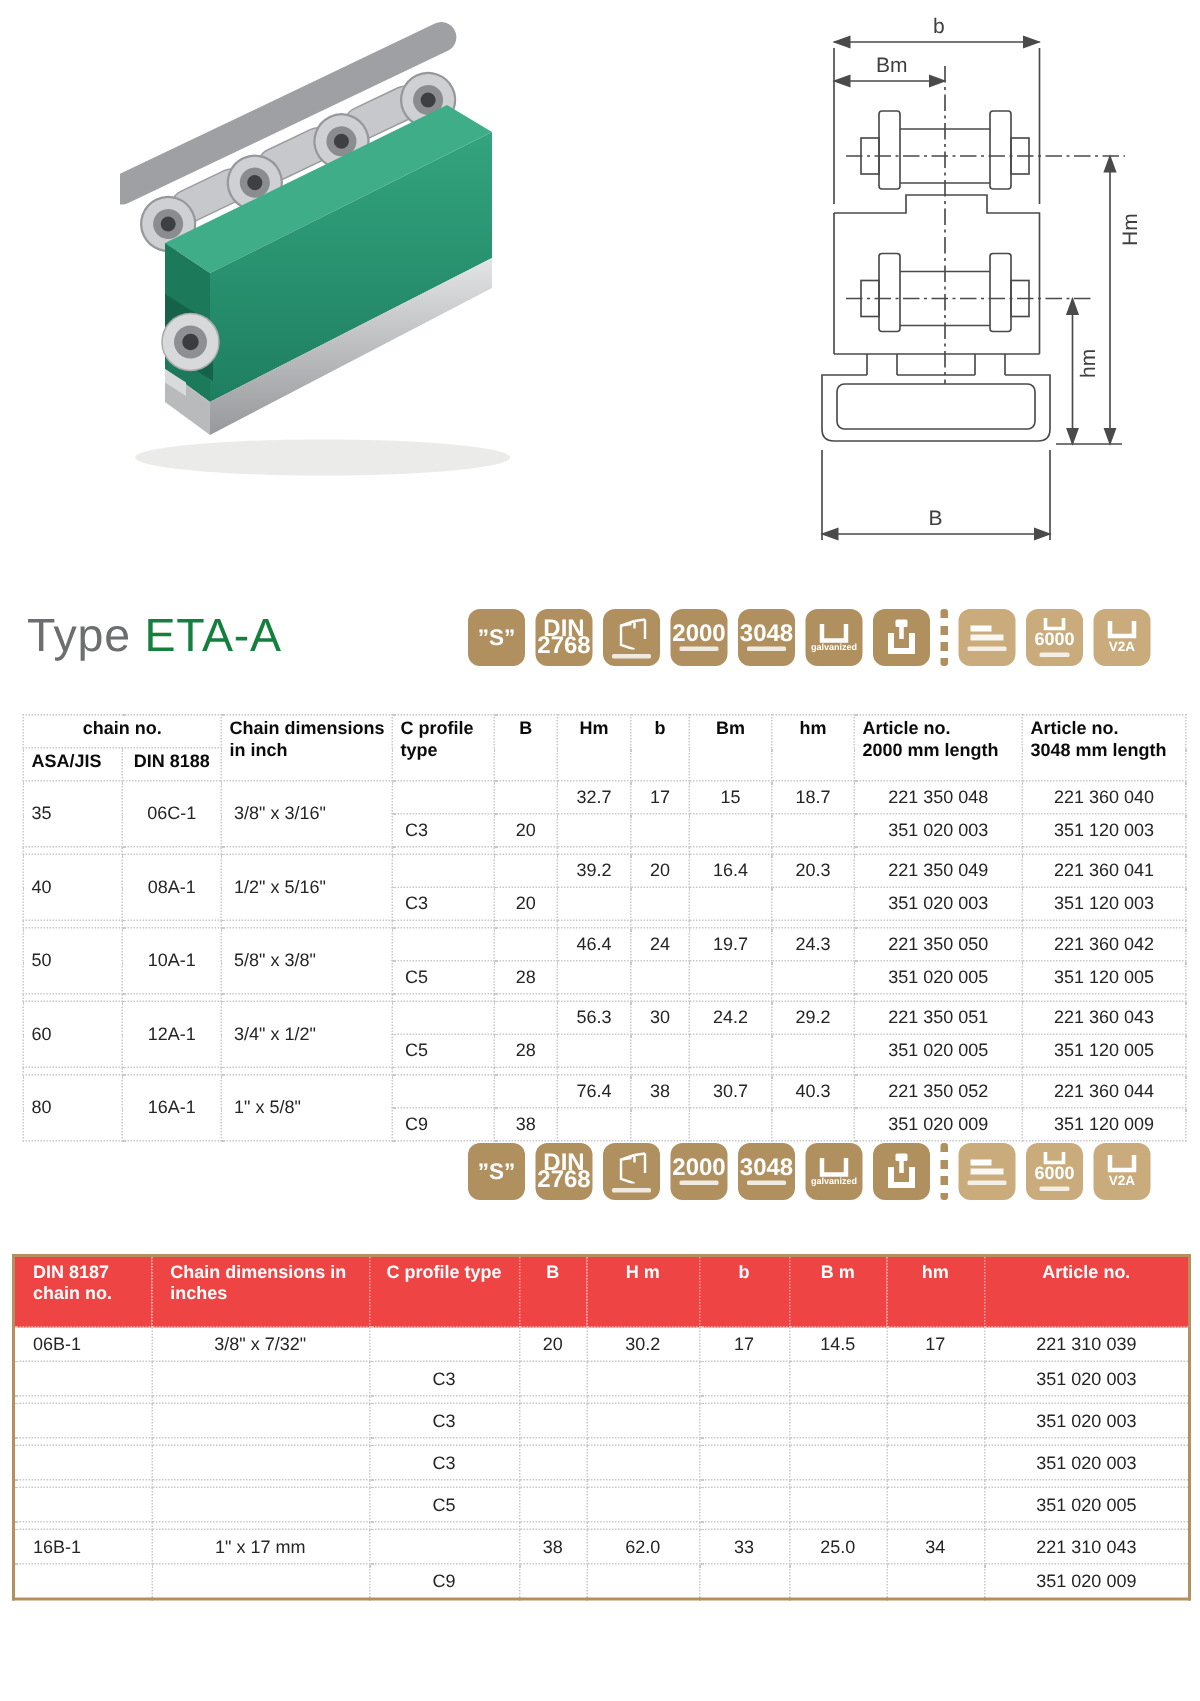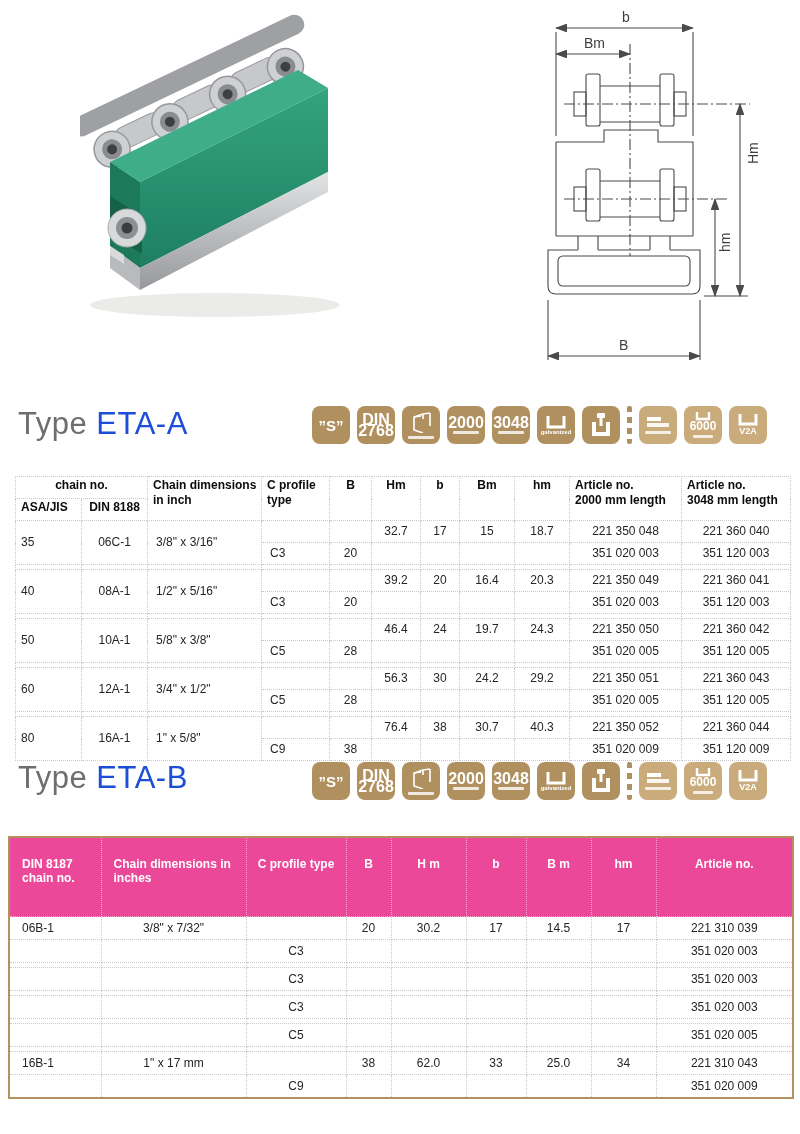--- a/index.html
+++ b/index.html
@@ -6,21 +6,21 @@
   body{width:800px;height:1134px;font-family:"Liberation Sans",sans-serif;color:#222;}
   .page{position:relative;width:800px;height:1134px;overflow:hidden;background:#fff;}
 
   
   .photo{position:absolute;left:80px;top:0;width:280px;height:330px;}
   .diagram{position:absolute;left:478px;top:4px;width:322px;height:372px;}
   .diagram text{font-size:14px;fill:#3f3f3f;font-family:"Liberation Sans",sans-serif;}
 
   
   .type-title{position:absolute;left:18px;font-size:31px;font-weight:400;letter-spacing:.5px;color:#6d6e70;}
-  .type-title .tname{color:#1d4ed8;}
+  .type-title .tname{color:#15803d;}
   .title-a{top:406px;}
   .title-b{top:760px;}
 
   
   .icon-slot{position:absolute;left:312px;width:486px;}
   .icons-a{top:406px;}
   .icons-b{top:762px;}
   .icon-row{display:flex;align-items:flex-start;gap:7px;}
   .badge{width:38px;height:38px;border-radius:8px;background:#b1905f;color:#fff;
          display:flex;flex-direction:column;align-items:center;justify-content:center;
@@ -44,22 +44,22 @@
               color:#252525;vertical-align:middle;}
   #table-a thead td{font-weight:bold;color:#0b0b0b;vertical-align:top;}
   #table-a td.ctr{text-align:center;}
   #table-a td.al{text-align:left;padding-left:5px;margin-top:48px;}
   #table-a td.pl8{padding-left:8px;}
   #table-a tr.sp td{height:4px;padding:0;}
 
   
   .table-b{position:absolute;left:8px;top:836px;}
   #table-b{width:784px;font-size:12px;border:2px solid #b3905e;}
-  #table-b thead td{background:#ec4899;color:#fff;font-weight:bold;
-       border:1px dotted rgba(255,255,255,.5);padding:19px 4px;vertical-align:top;height:40px;}
+  #table-b thead td{background:#ef4444;color:#fff;font-weight:bold;
+       border:1px dotted rgba(255,255,255,.5);padding:3px 4px;vertical-align:top;height:40px;}
   #table-b tbody td{border:1px dotted #c9c9c9;padding:1px 3px;height:20px;line-height:16px;color:#252525;}
   #table-b td.ctr{text-align:center;}
   #table-b td.al{text-align:left;padding-left:12px;}
   #table-b tr.sp td{height:4px;padding:0;}
 </style>
 </head>
 <body>
 
 <div class="page">
 
@@ -236,24 +236,20 @@
       </div>
       <div class="badge light">
         <svg width="20" height="12" viewBox="0 0 20 12">
           <path d="M2,0 L2,10 L18,10 L18,0" stroke="#fff" stroke-width="3" fill="none"></path>
         </svg>
         <span class="t9">V2A</span>
       </div>
     </div>
   </div>
 
-  <div class="type-title title-b">
-    <span>Type</span>
-    <span class="tname">ETA-B</span>
-  </div>
   <div class="icon-slot icons-b">
     <div class="icon-row">
       <div class="badge">
         <span class="t15">”S”</span>
       </div>
       <div class="badge">
         <span class="t11">DIN</span>
         <span class="t11">2768</span>
       </div>
       <div class="badge">

